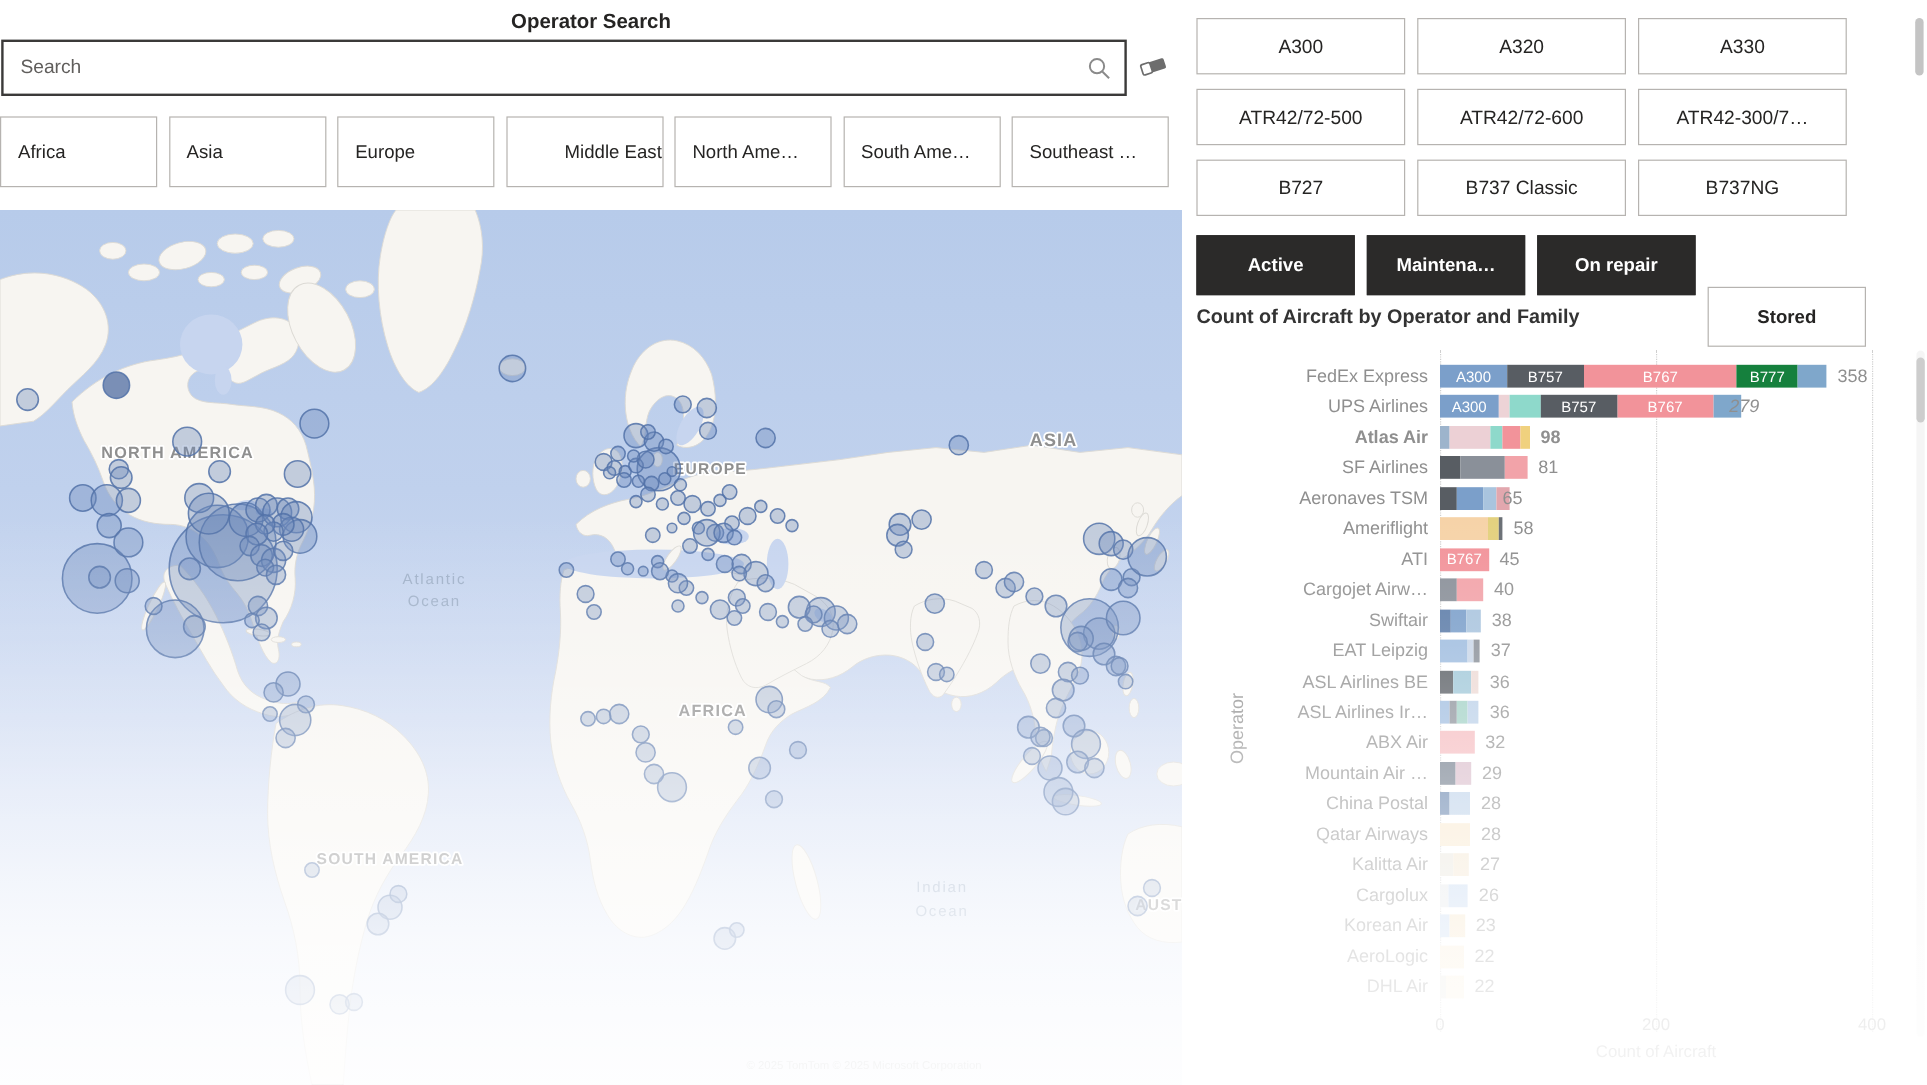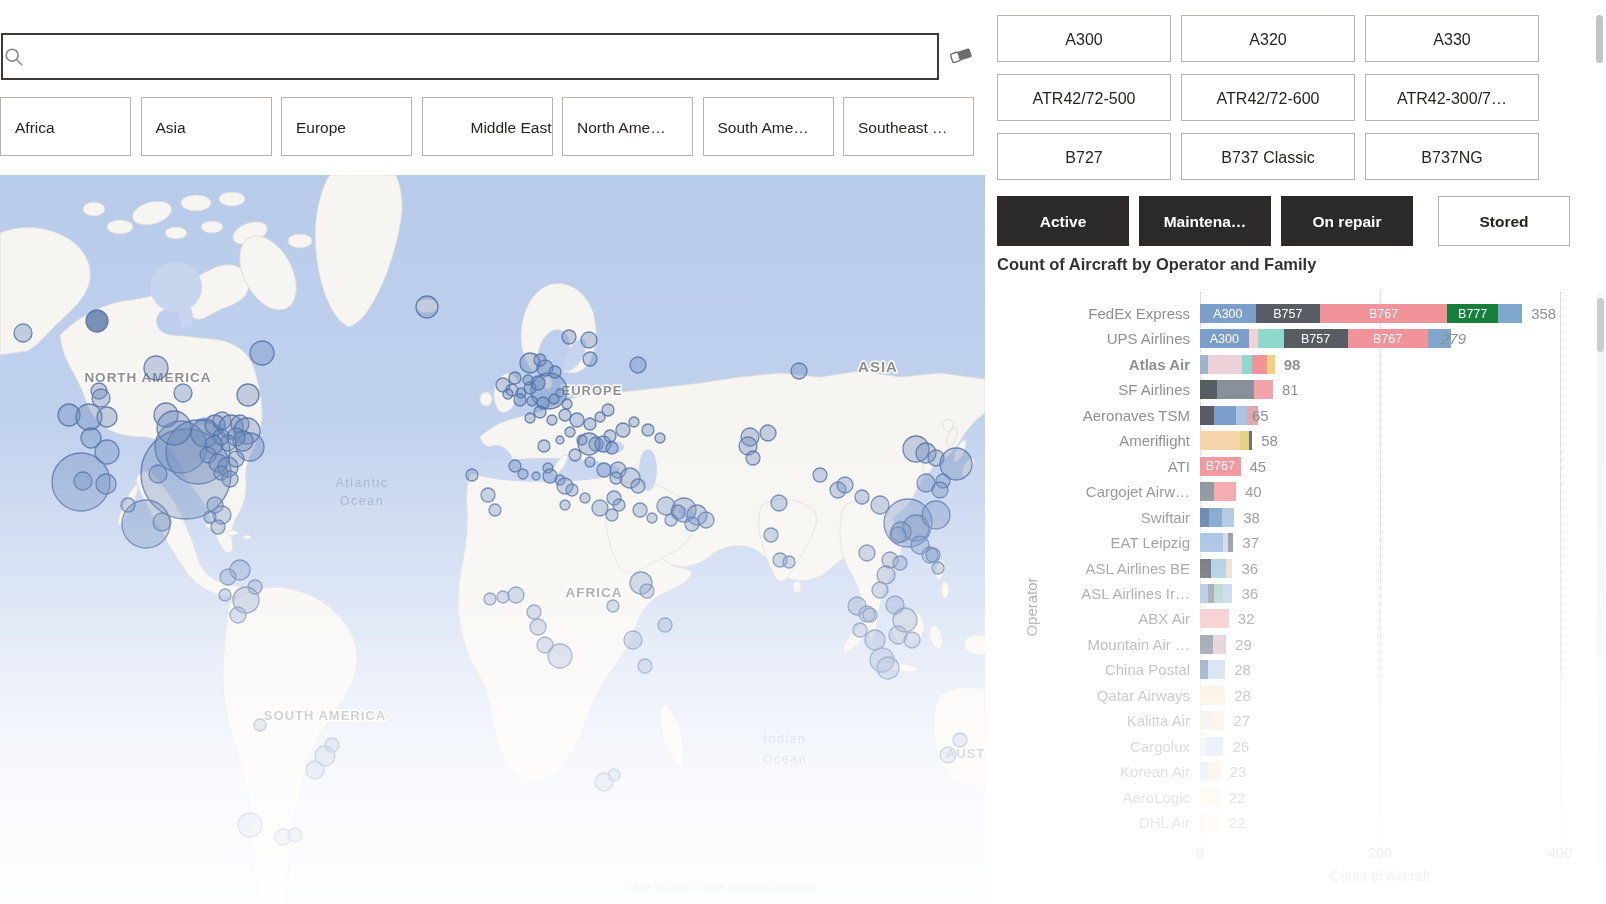--- a/index.html
+++ b/index.html
@@ -52,22 +52,24 @@
   
   .fade{position:absolute;left:0;top:430px;width:1606px;height:474px;pointer-events:none;z-index:60;
        background:linear-gradient(to bottom,rgba(255,255,255,0) 0%,rgba(255,255,255,0.16) 22%,
        rgba(255,255,255,0.45) 48%,rgba(255,255,255,0.74) 74%,rgba(255,255,255,0.9) 100%);}
 </style>
 </head>
 <body>
 
 <div class="app">
 
+  <div class="page-title">Operator Search</div>
 
   <div class="search-box">
+    <input type="text" placeholder="Search" style="">
     <svg class="search-glyph" viewBox="0 0 24 24">
       <circle cx="10" cy="10" r="6.5" fill="none" stroke="#8a8a8a" stroke-width="1.8"></circle>
       <line x1="15" y1="15" x2="21" y2="21" stroke="#8a8a8a" stroke-width="1.8"></line>
     </svg>
   </div>
   <svg class="eraser-btn" viewBox="0 0 30 26">
     <g transform="rotate(-18 15 13)">
       <rect x="5" y="9" width="20" height="9" rx="1.5" fill="#6d6d6d"></rect>
       <rect x="5" y="9" width="8" height="9" rx="1.5" fill="#fff" stroke="#6d6d6d" stroke-width="1.4"></rect>
     </g>
@@ -441,21 +443,21 @@
         <div class="fam-btn" style="left: 0px; top: 133px;">B727</div>
         <div class="fam-btn" style="left: 184px; top: 133px;">B737 Classic</div>
         <div class="fam-btn" style="left: 368px; top: 133px;">B737NG</div>
       </div>
     <div class="vscroll" style="left:599px;top:15px;width:7px;height:48px;"></div>
 
     <div id="status-row">
         <div class="status-btn sel" style="left: 0px;">Active</div>
         <div class="status-btn sel" style="left: 142px;">Maintena…</div>
         <div class="status-btn sel" style="left: 284px;">On repair</div>
-        <div class="status-btn unsel" style="left: 441px;">Stored</div>
+        <div class="status-btn unsel" style="left: 426px; margin-top: 43px;">Stored</div>
       </div>
 
     <div class="chart-title">Count of Aircraft by Operator and Family</div>
 
     <div id="chart">
       <div class="gridline" style="left:203px;"></div>
       <div class="gridline" style="left:383px;"></div>
       <div class="gridline" style="left:563px;"></div>
       <div class="yaxis-title">Operator</div>
       <div id="chart-rows">

